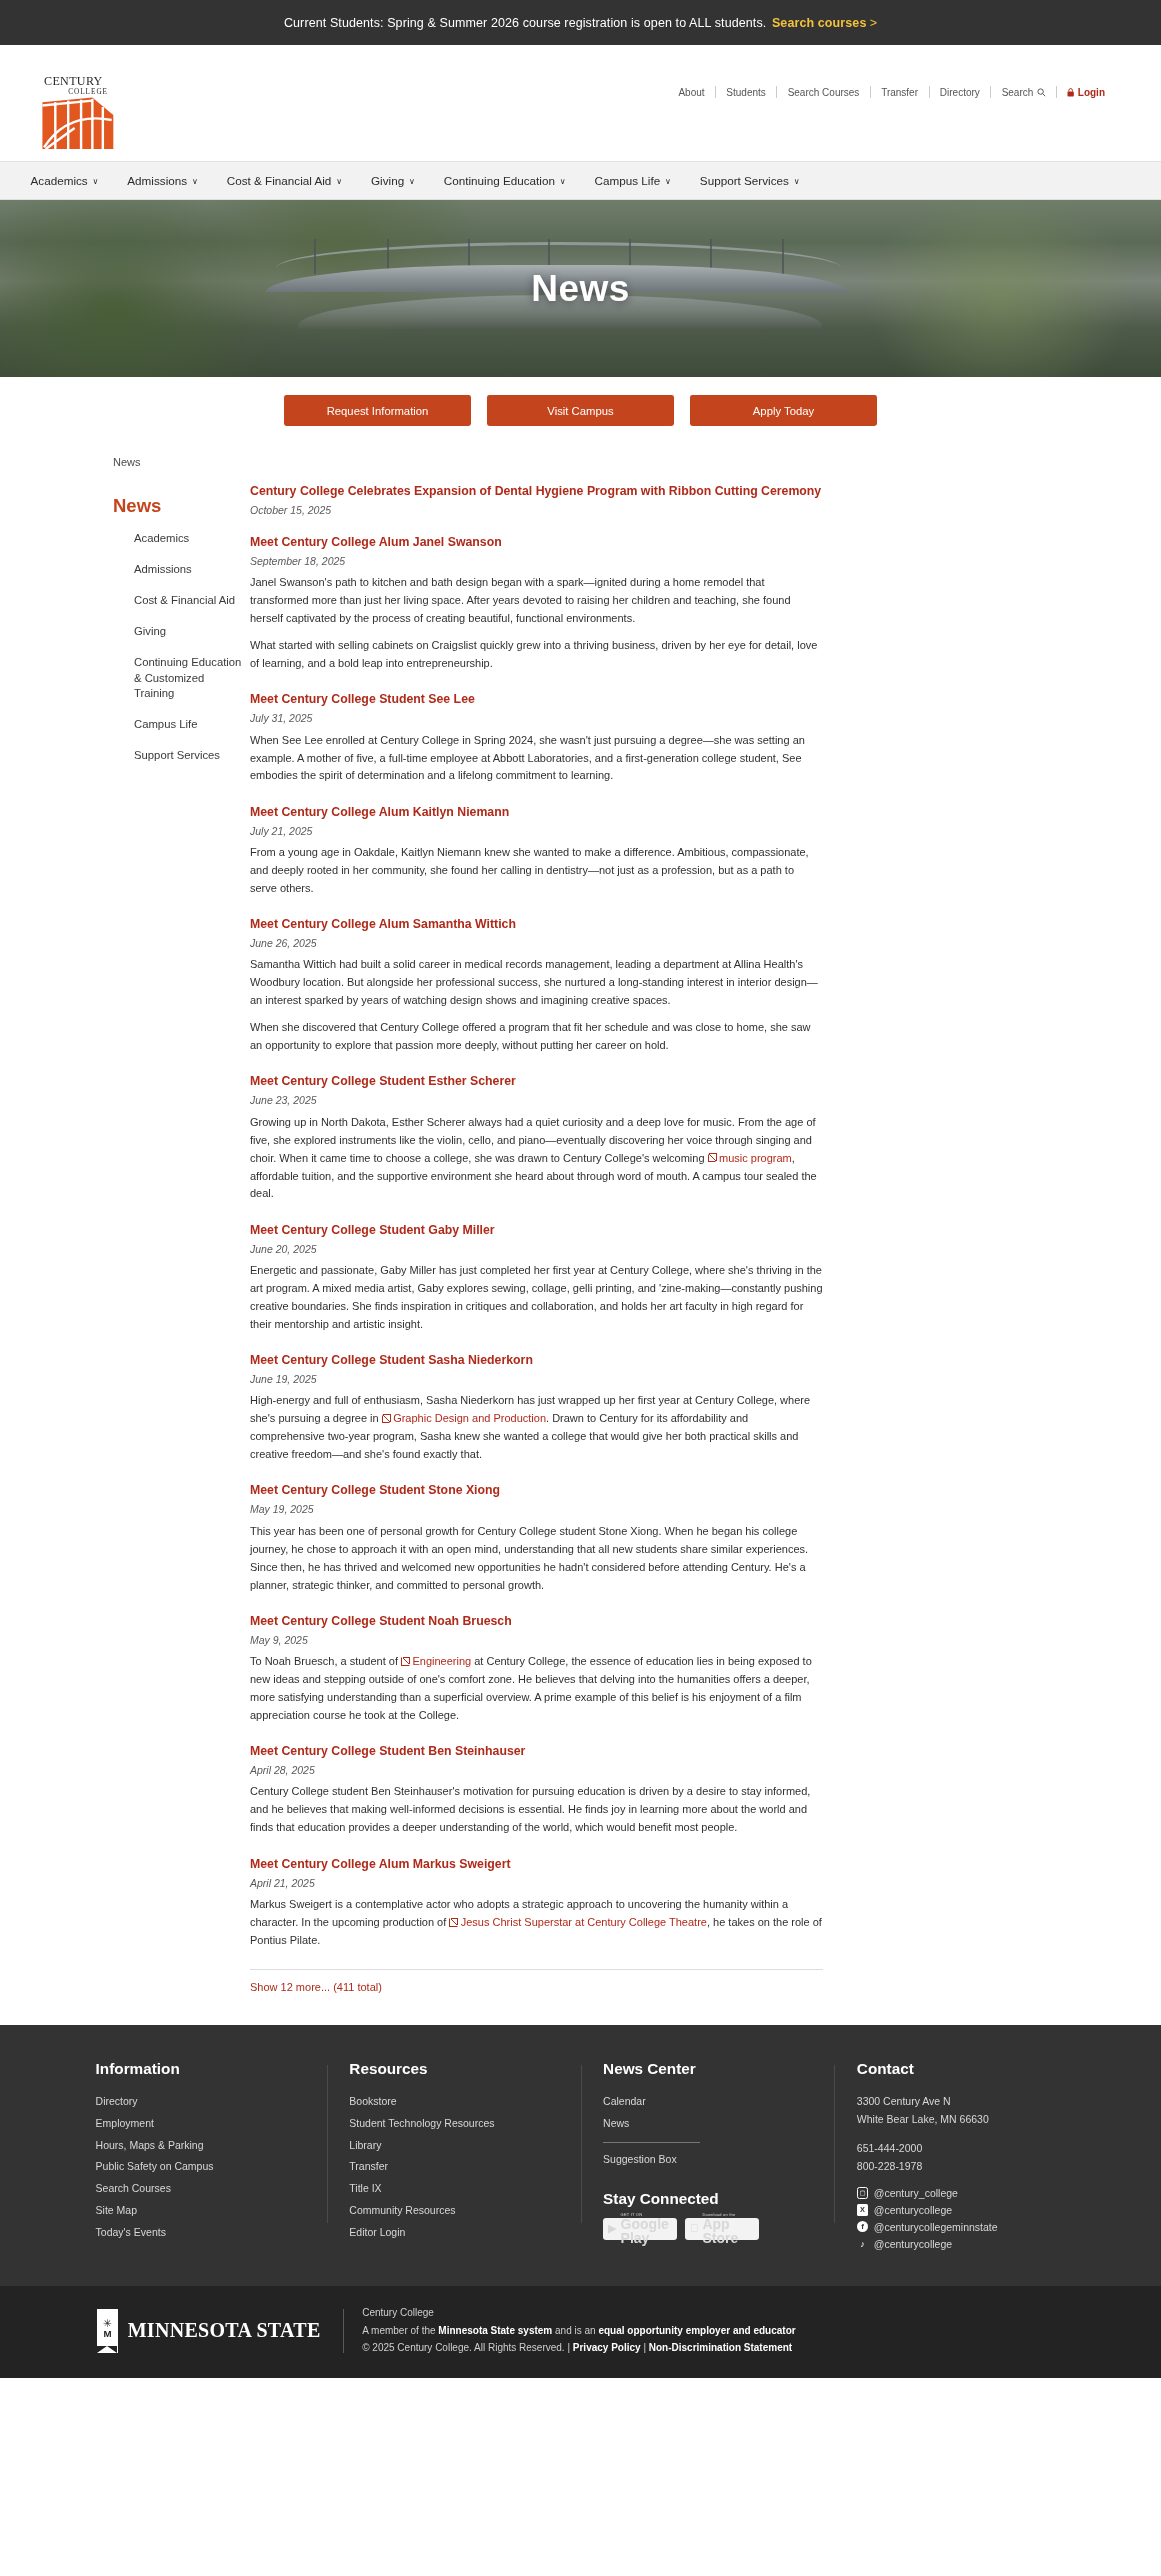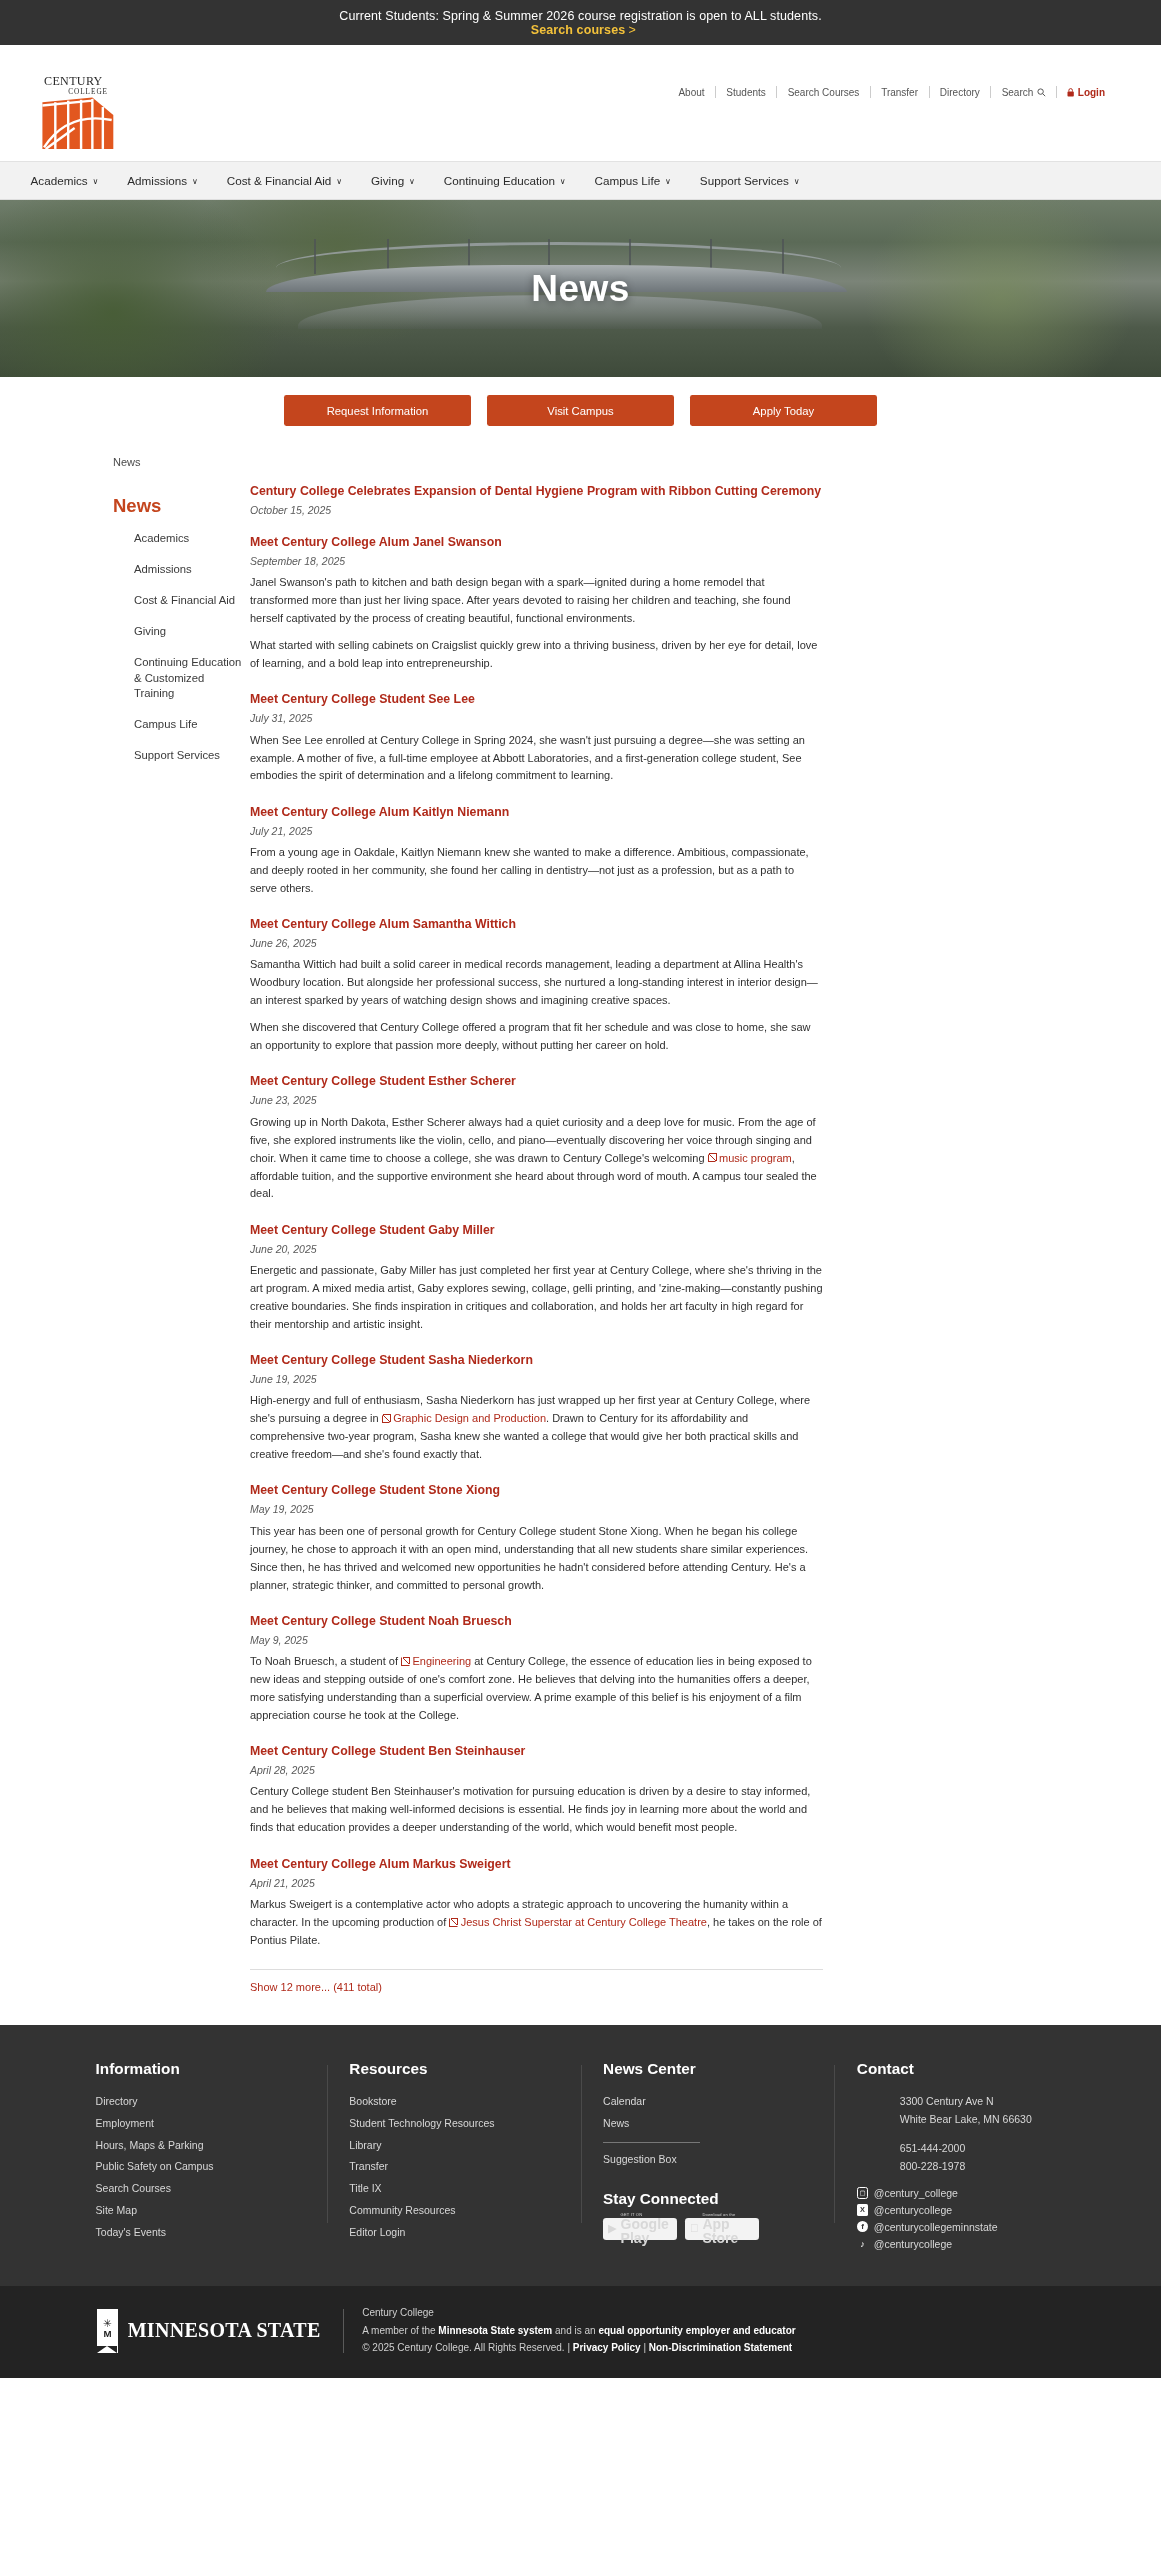--- a/index.html
+++ b/index.html
@@ -15,21 +15,20 @@
   
   .alert-bar {
     background: #333333;
     color: #ffffff;
     height: 45px;
     display: flex;
     align-items: center;
     justify-content: center;
     font-size: 12.5px;
     letter-spacing: 0.1px;
-    flex-direction: column;
   }
   .alert-bar .alert-link {
     color: #f3c13a;
     font-weight: bold;
     margin-left: 5.6px;
     text-decoration: none;
     cursor: pointer;
   }
   .alert-bar .alert-link .chev { margin-left: 3.2px; font-weight: normal; }
 
@@ -353,21 +352,21 @@
     align-items: center;
     gap: 4px;
     padding: 0 4.8px;
     color: #111;
   }
   .badge .glyph { font-size: 11.3px; line-height: 1; }
   .badge .txt { display: flex; flex-direction: column; line-height: 1; }
   .badge .small { font-size: 4px; letter-spacing: 0.2px; }
   .badge .big { font-size: 14px; font-weight: bold; }
   .contact-block { margin-bottom: 13px; }
-  .contact-block .line { margin-bottom: 1.6px; margin-left: 43px; }
+  .contact-block .line { margin-bottom: 1.6px; }
   .social-row {
     display: flex;
     align-items: center;
     gap: 5.6px;
     margin-bottom: 4.8px;
     font-size: 10.5px;
     color: #d8d8d8;
     cursor: pointer;
   }
   .sicon {

